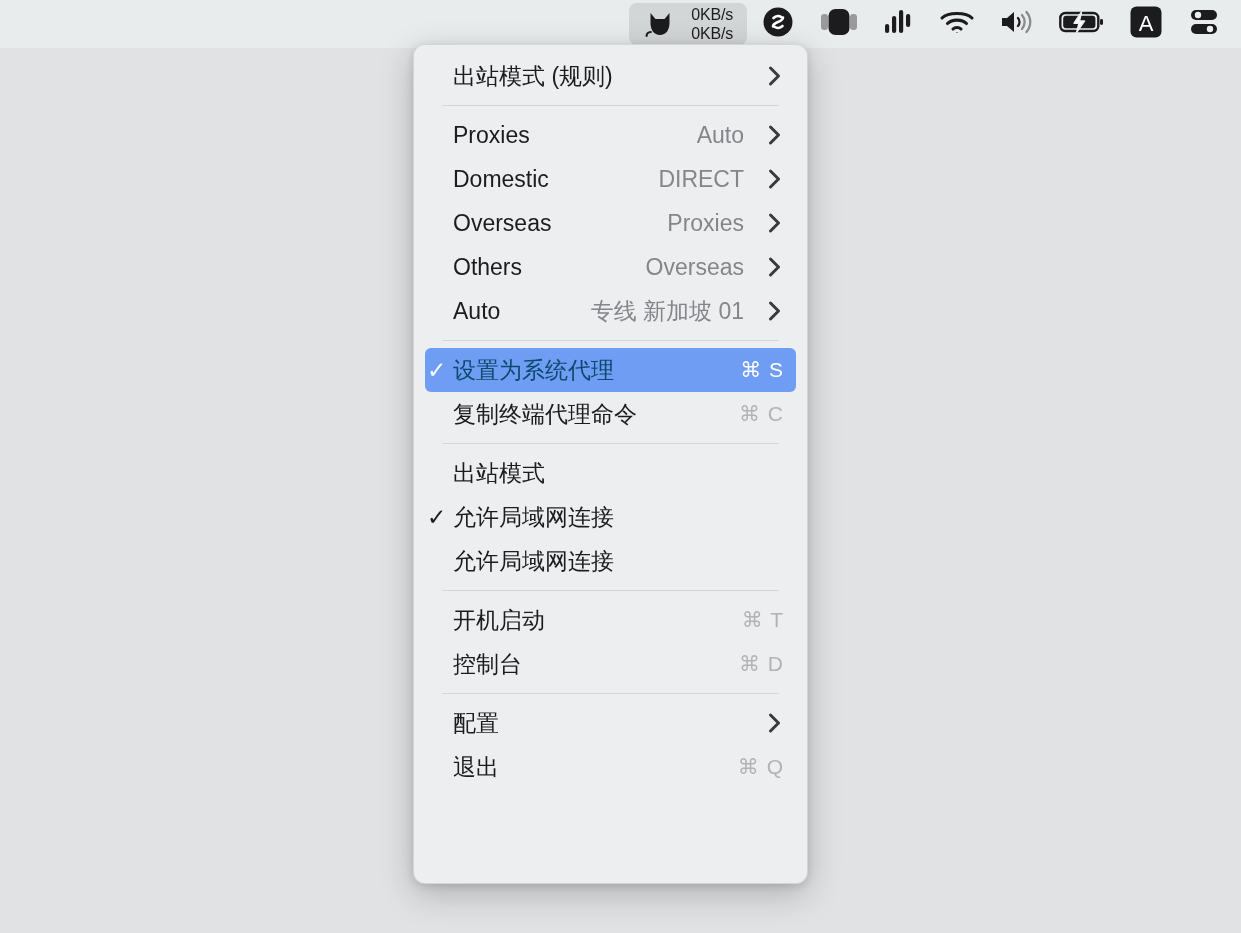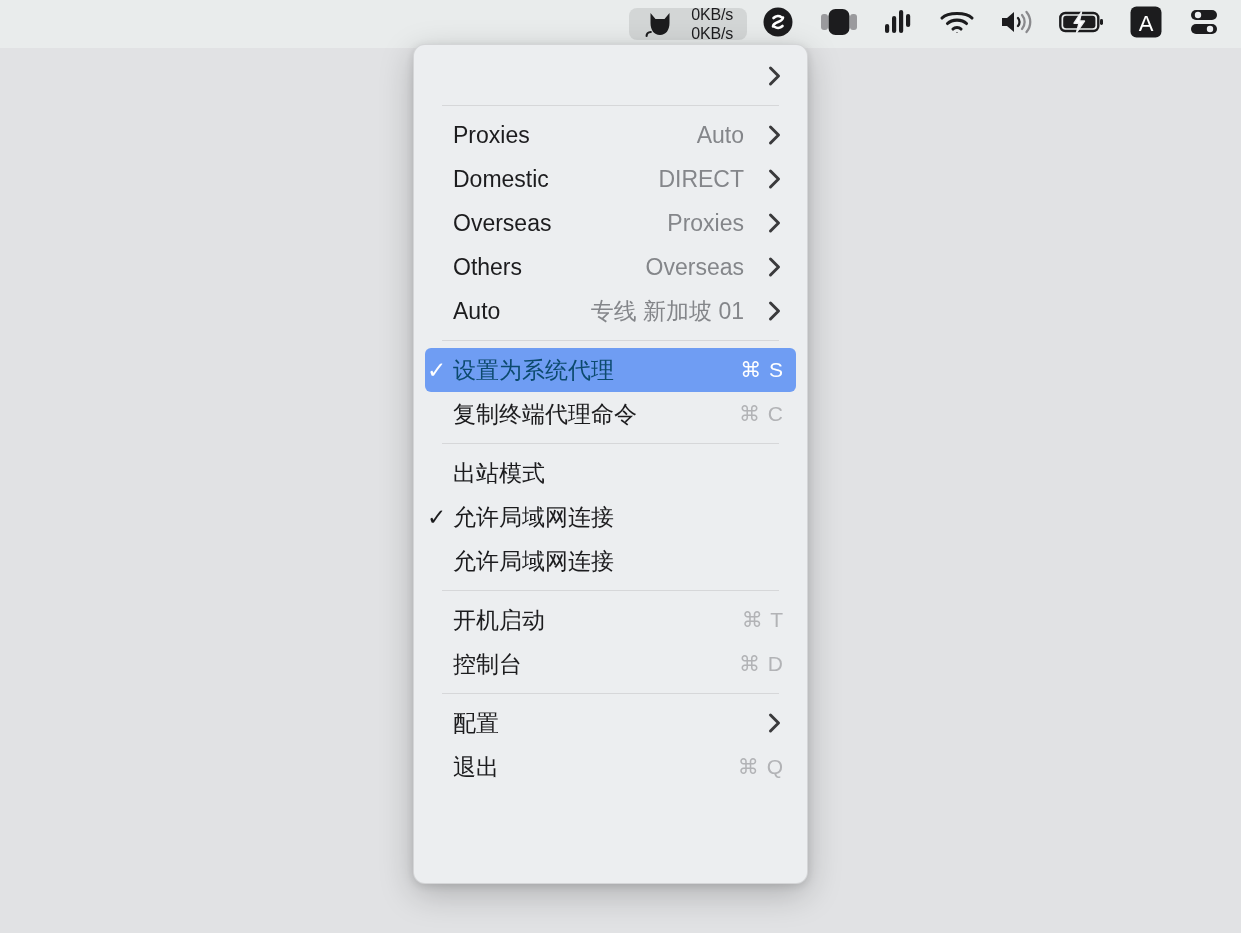--- a/index.html
+++ b/index.html
@@ -18,21 +18,21 @@
   #menubar {
     position:absolute; top:0; left:0;
     width:1241px; height:48px;
     background:#e9ecec;
     display:flex; align-items:center; justify-content:flex-end;
     padding-right:8px;
   }
   .mb-spacer { flex:1 1 auto; }
 
   .mb-item {
-    height:32px;
+    height:42px;
     display:flex; align-items:center; justify-content:center;
     padding:0 12px;
     border-radius:8px;
   }
   .mb-item.active { background:#d3d6d6; }
 
   
   #mb-clash { padding:0 14px; gap:14px; margin-right:2px; }
   .cat-icon { width:34px; height:32px; position:relative; display:block; }
   .speed {
@@ -216,20 +216,21 @@
         <circle cx="23" cy="22" r="3.2" fill="#eceef0"></circle>
       </svg>
     </span>
   </div>
 </div>
 
 <div id="menu">
 
   <div class="row">
     <span class="check blank">✓</span>
+    <span class="label">出站模式 (规则)</span>
     <span class="grow"></span>
     <span class="chev">
       <svg width="14" height="22" viewBox="0 0 14 22">
           <path d="M2.5 3 L10.5 11 L2.5 19" stroke="#3a3a3c" stroke-width="3" fill="none" stroke-linecap="round" stroke-linejoin="round"></path>
         </svg>
     </span>
   </div>
 
   <div class="sep"></div>
 

